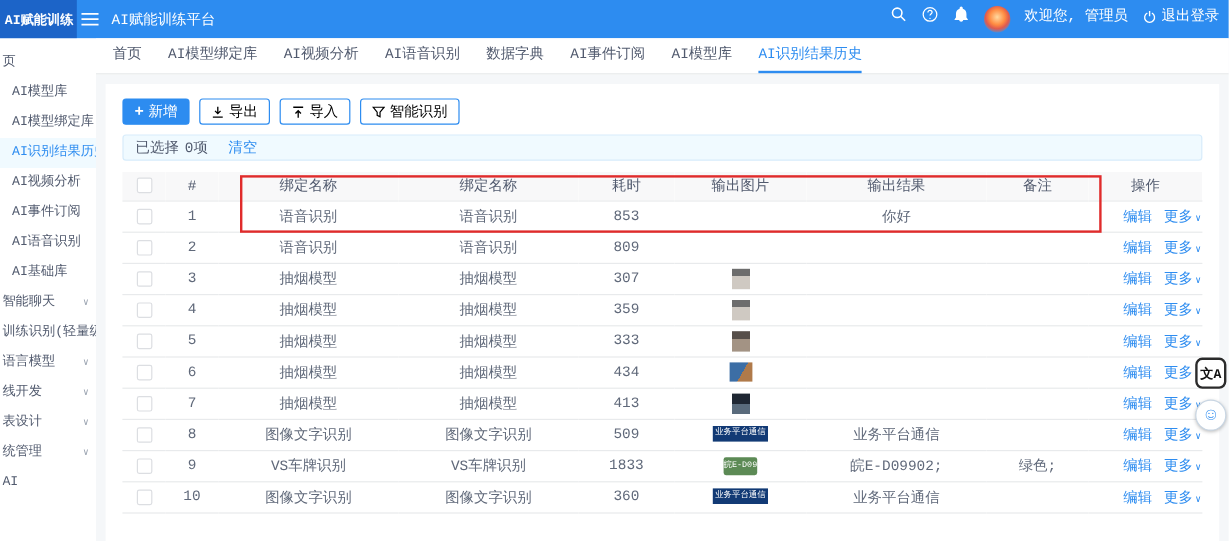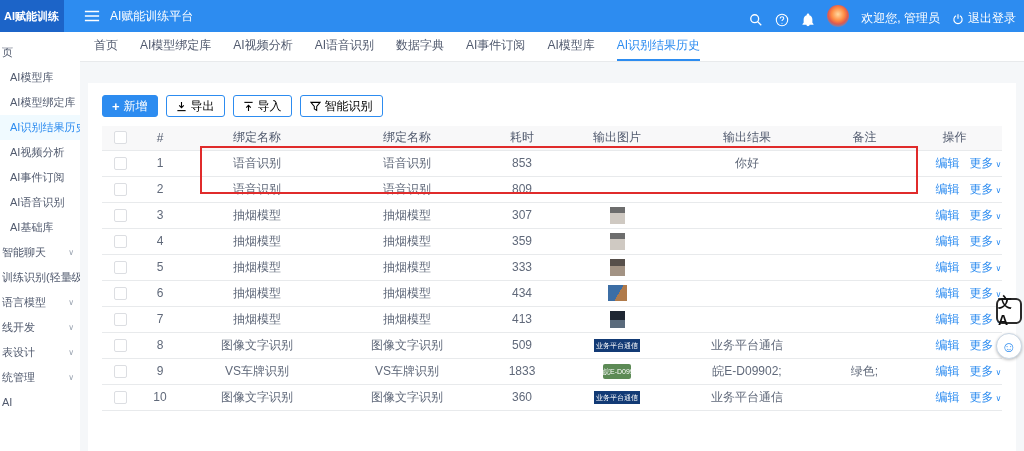--- a/index.html
+++ b/index.html
@@ -1,43 +1,43 @@
 <!DOCTYPE html>
 <html><head>
 <meta charset="utf-8">
 <style>
   * { margin:0; padding:0; box-sizing:border-box; }
   html,body { width:1024px; height:451px; overflow:hidden;
     font-family:"Liberation Sans","DejaVu Sans",sans-serif; font-size:12px; color:#515a6e; background:#fff; }
-  .app { position:relative; width:1024px; height:451px; overflow:hidden; }
+  .app { position:relative; width:1024px; height:451px; overflow:hidden;font-family:Liberation Mono, monospace; }
 
   
   .topbar { height:32px; background:#2d8cf0; display:flex; align-items:center; color:#fff; }
   .logo { width:64px; height:32px; background:#1c64c8; display:flex; align-items:center;
     padding-left:4px; font-weight:bold; font-size:11px; white-space:nowrap; overflow:hidden; flex:none; }
-  .topbar-left { display:flex; align-items:center; gap:10px; padding-left:20px; }
+  .topbar-left { display:flex; align-items:center; gap:10px; padding-left:3px; }
   .icon-btn { display:inline-flex; align-items:center; justify-content:center; cursor:pointer; }
   .app-title { font-size:12px; }
   .topbar-spacer { flex:1; }
-  .topbar-right { display:flex; align-items:flex-end; gap:12px; padding-right:8px; white-space:nowrap; }
+  .topbar-right { display:flex; align-items:flex-start; gap:12px; padding-right:8px; white-space:nowrap; }
   .avatar { width:22px; height:22px; border-radius:50%; flex:none; cursor:pointer;
     background:radial-gradient(circle at 50% 42%, #ffd9a0 0%, #ff8c42 38%, #e05a4e 58%, #4a90d9 80%, #27579b 100%); }
   .logout { display:inline-flex; align-items:center; gap:4px; cursor:pointer; }
 
   
   .layout { display:flex; height:419px; }
   .sidebar { width:80px; background:#fff; overflow:hidden; padding-top:8px; flex:none; }
   .side-item { height:25px; line-height:25px; padding-left:2px; white-space:nowrap; overflow:hidden;
     display:flex; align-items:center; cursor:pointer; font-size:11px; position:relative; }
   .side-item .lbl { flex:1; overflow:hidden; }
   .side-item .arrow { position:absolute; right:6px; color:#9aa3b0; font-size:8px; }
   .side-item.indent { padding-left:10px; }
   .side-item.active { color:#2d8cf0; background:#f0faff; }
 
-  .main { flex:1; display:flex; flex-direction:column; background:#f5f7f9; min-width:0;gap:13px; }
+  .main { flex:1; display:flex; flex-direction:column; background:#f5f7f9; min-width:0; }
   .tabbar { height:30px; background:#fff; border-bottom:1px solid #e8eaec; display:flex;
     align-items:flex-end; padding-left:14px; gap:22px; flex:none; }
   .tab { height:30px; line-height:29px; border-bottom:2px solid transparent; cursor:pointer; color:#515a6e; white-space:nowrap; }
   .tab.active { color:#2d8cf0; border-bottom-color:#2d8cf0; }
 
   .content { flex:1; padding:8px 8px 0; min-height:0; }
   .card { background:#fff; height:100%; padding:12px 14px 0; }
 
   
   .toolbar { display:flex; gap:8px; }
@@ -78,21 +78,21 @@
     border-radius:2px; text-align:center; overflow:hidden; }
 
   
   .annotation { position:absolute; left:200px; top:146px; width:718px; height:48px;
     border:2px solid #e02b2b; pointer-events:none; z-index:9; }
 
   
   .floaters { position:absolute; right:2px; top:298px; display:flex; flex-direction:column; gap:9px;
     align-items:center; z-index:10; }
   .float-translate { width:26px; height:26px; background:#fff; border:2px solid #2b2b2b; border-radius:6px;
-    color:#111; font-size:14px; font-weight:bold; display:flex; align-items:center; justify-content:center;
+    color:#111; font-size:11px; font-weight:bold; display:flex; align-items:center; justify-content:center;
     cursor:pointer; }
   .float-smiley { width:26px; height:26px; background:#fff; border:1px solid #c9d6e3; border-radius:50%;
     color:#2d8cf0; font-size:15px; display:flex; align-items:center; justify-content:center;
     box-shadow:0 1px 3px rgba(0,0,0,.25); cursor:pointer; }
 </style>
 </head>
 <body>
 
 <div class="app">
 
@@ -234,20 +234,25 @@
             <button class="btn">
               <span>
                 <svg width="11" height="11" viewBox="0 0 12 12" fill="none" stroke="currentColor" stroke-width="1.1">
                     <path d="M1 1.5h10L7.3 6v4.2L4.7 8.8V6L1 1.5z"></path>
                   </svg>
               </span>
               <span>智能识别</span>
             </button>
           </div>
 
+          <div class="select-bar">
+            <span>已选择</span>
+            <span>0项</span>
+            <span class="link clear">清空</span>
+          </div>
 
           <table>
             <colgroup id="cols">
                 <col style="width: 36px;">
                 <col style="width: 44px;">
                 <col style="width: 150px;">
                 <col style="width: 150px;">
                 <col style="width: 80px;">
                 <col style="width: 110px;">
                 <col style="width: 150px;">

